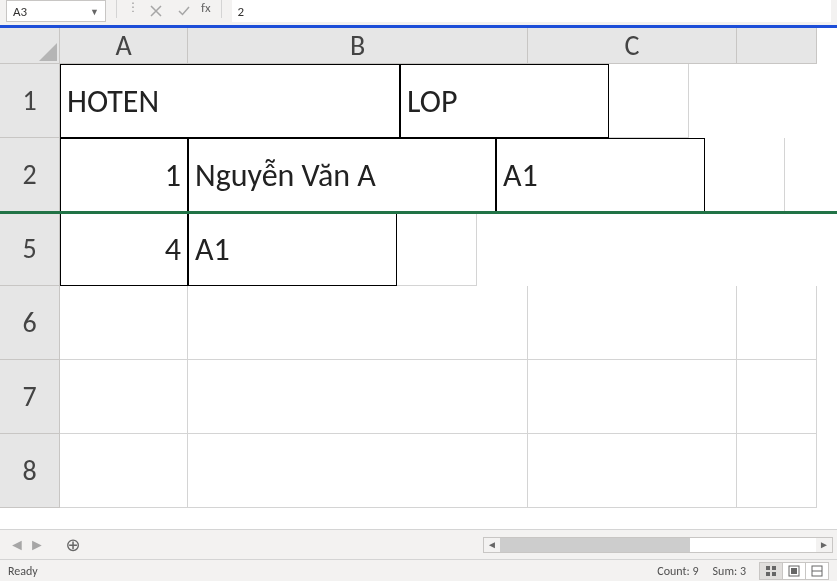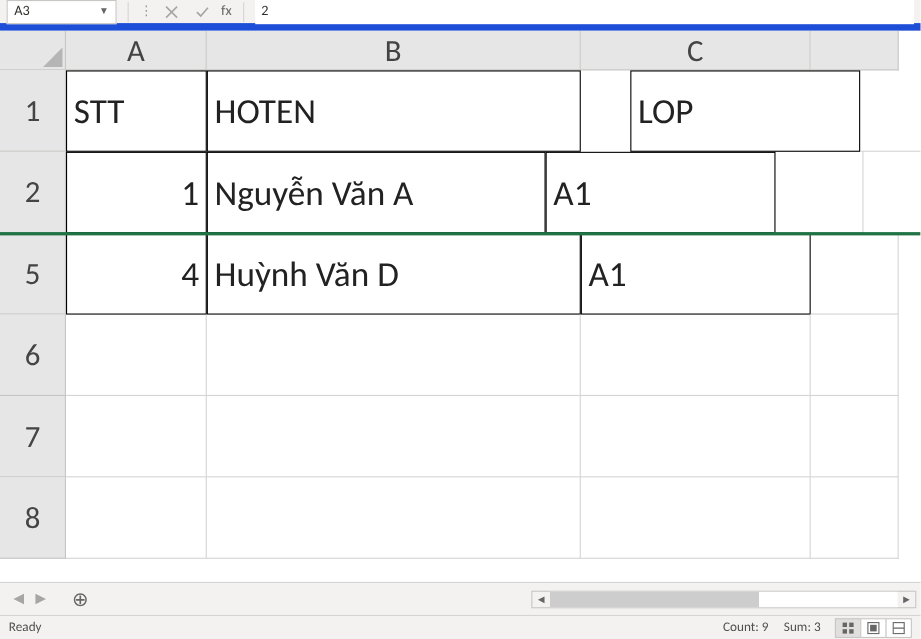--- a/index.html
+++ b/index.html
@@ -1,19 +1,19 @@
 <!DOCTYPE html>
 <html><head>
 <meta charset="utf-8">
 <style>
   * { box-sizing: border-box; margin: 0; padding: 0; font-family: Calibri, Arial, sans-serif; }
   body { background: #fff; width: 837px; height: 581px; overflow: hidden; position: relative; }
 
   
-  .formula-bar { height: 28px; background: #f3f2f1; border-bottom: 7px solid #1d4ed8; display: flex; align-items: center; padding: 0 6px; gap: 6px; font-size: 13px; }
+  .formula-bar { height: 28px; background: #f3f2f1; border-bottom: 3px solid #1d4ed8; display: flex; align-items: flex-start; padding: 0 6px; gap: 6px; font-size: 13px; }
   .name-box { width: 100px; height: 22px; background: #fff; border: 1px solid #c8c6c4; display: flex; align-items: center; padding: 0 6px; justify-content: space-between; }
   .name-box-text { color: #323130; font-size: 13px; }
   .name-box-arrow { font-size: 9px; color: #666; }
   .fb-divider { width: 1px; height: 18px; background: #d4d4d4; margin: 0 4px; }
   .fb-dots { color: #999; font-size: 12px; cursor:pointer;}
   .fb-btn { width: 22px; height: 22px; display: flex; align-items: center; justify-content: center; color: #a6a6a6; cursor: pointer; }
   .fb-btn svg { width: 12px; height: 12px; }
   .fx-label { font-size: 13px; color: #666; }
   .formula-input { flex: 1; height: 22px; background: #fff; border: none; padding: 0 6px; font-size: 13px; color: #323130; display:flex; align-items:center; }
 
@@ -95,34 +95,32 @@
   <div class="row-headers" id="row-headers">
       <div class="row-h" style="height: 74px;">1</div>
       <div class="row-h" style="height: 74px;">2</div>
       <div class="row-h" style="height: 74px;">5</div>
       <div class="row-h" style="height: 74px;">6</div>
       <div class="row-h" style="height: 74px;">7</div>
       <div class="row-h" style="height: 74px;">8</div>
     </div>
   <div class="cells" id="cells">
       <div class="row" style="height: 74px;">
-        <div class="cell bordered" style="width: 128px; height: 74px;">STT</div>
         <div class="cell bordered" style="width: 340px; height: 74px;">HOTEN</div>
-        <div class="cell bordered" style="width: 209px; height: 74px; margin-left: 45px;">LOP</div>
+        <div class="cell bordered" style="width: 209px; height: 74px;">LOP</div>
         <div class="cell" style="width: 80px; height: 74px;"></div>
       </div>
       <div class="row" style="height: 74px;">
         <div class="cell bordered num" style="width: 128px; height: 74px;">1</div>
         <div class="cell bordered" style="width: 308px; height: 74px;">Nguyễn Văn A</div>
         <div class="cell bordered" style="width: 209px; height: 74px;">A1</div>
         <div class="cell" style="width: 80px; height: 74px;"></div>
       </div>
       <div class="row" style="height: 74px;">
         <div class="cell bordered num" style="width: 128px; height: 74px;">4</div>
-        <div class="cell bordered" style="width: 340px; height: 74px;">Huỳnh Văn D</div>
         <div class="cell bordered" style="width: 209px; height: 74px;">A1</div>
         <div class="cell" style="width: 80px; height: 74px;"></div>
       </div>
       <div class="row" style="height: 74px;">
         <div class="cell" style="width: 128px; height: 74px;"></div>
         <div class="cell" style="width: 340px; height: 74px;"></div>
         <div class="cell" style="width: 209px; height: 74px;"></div>
         <div class="cell" style="width: 80px; height: 74px;"></div>
       </div>
       <div class="row" style="height: 74px;">

